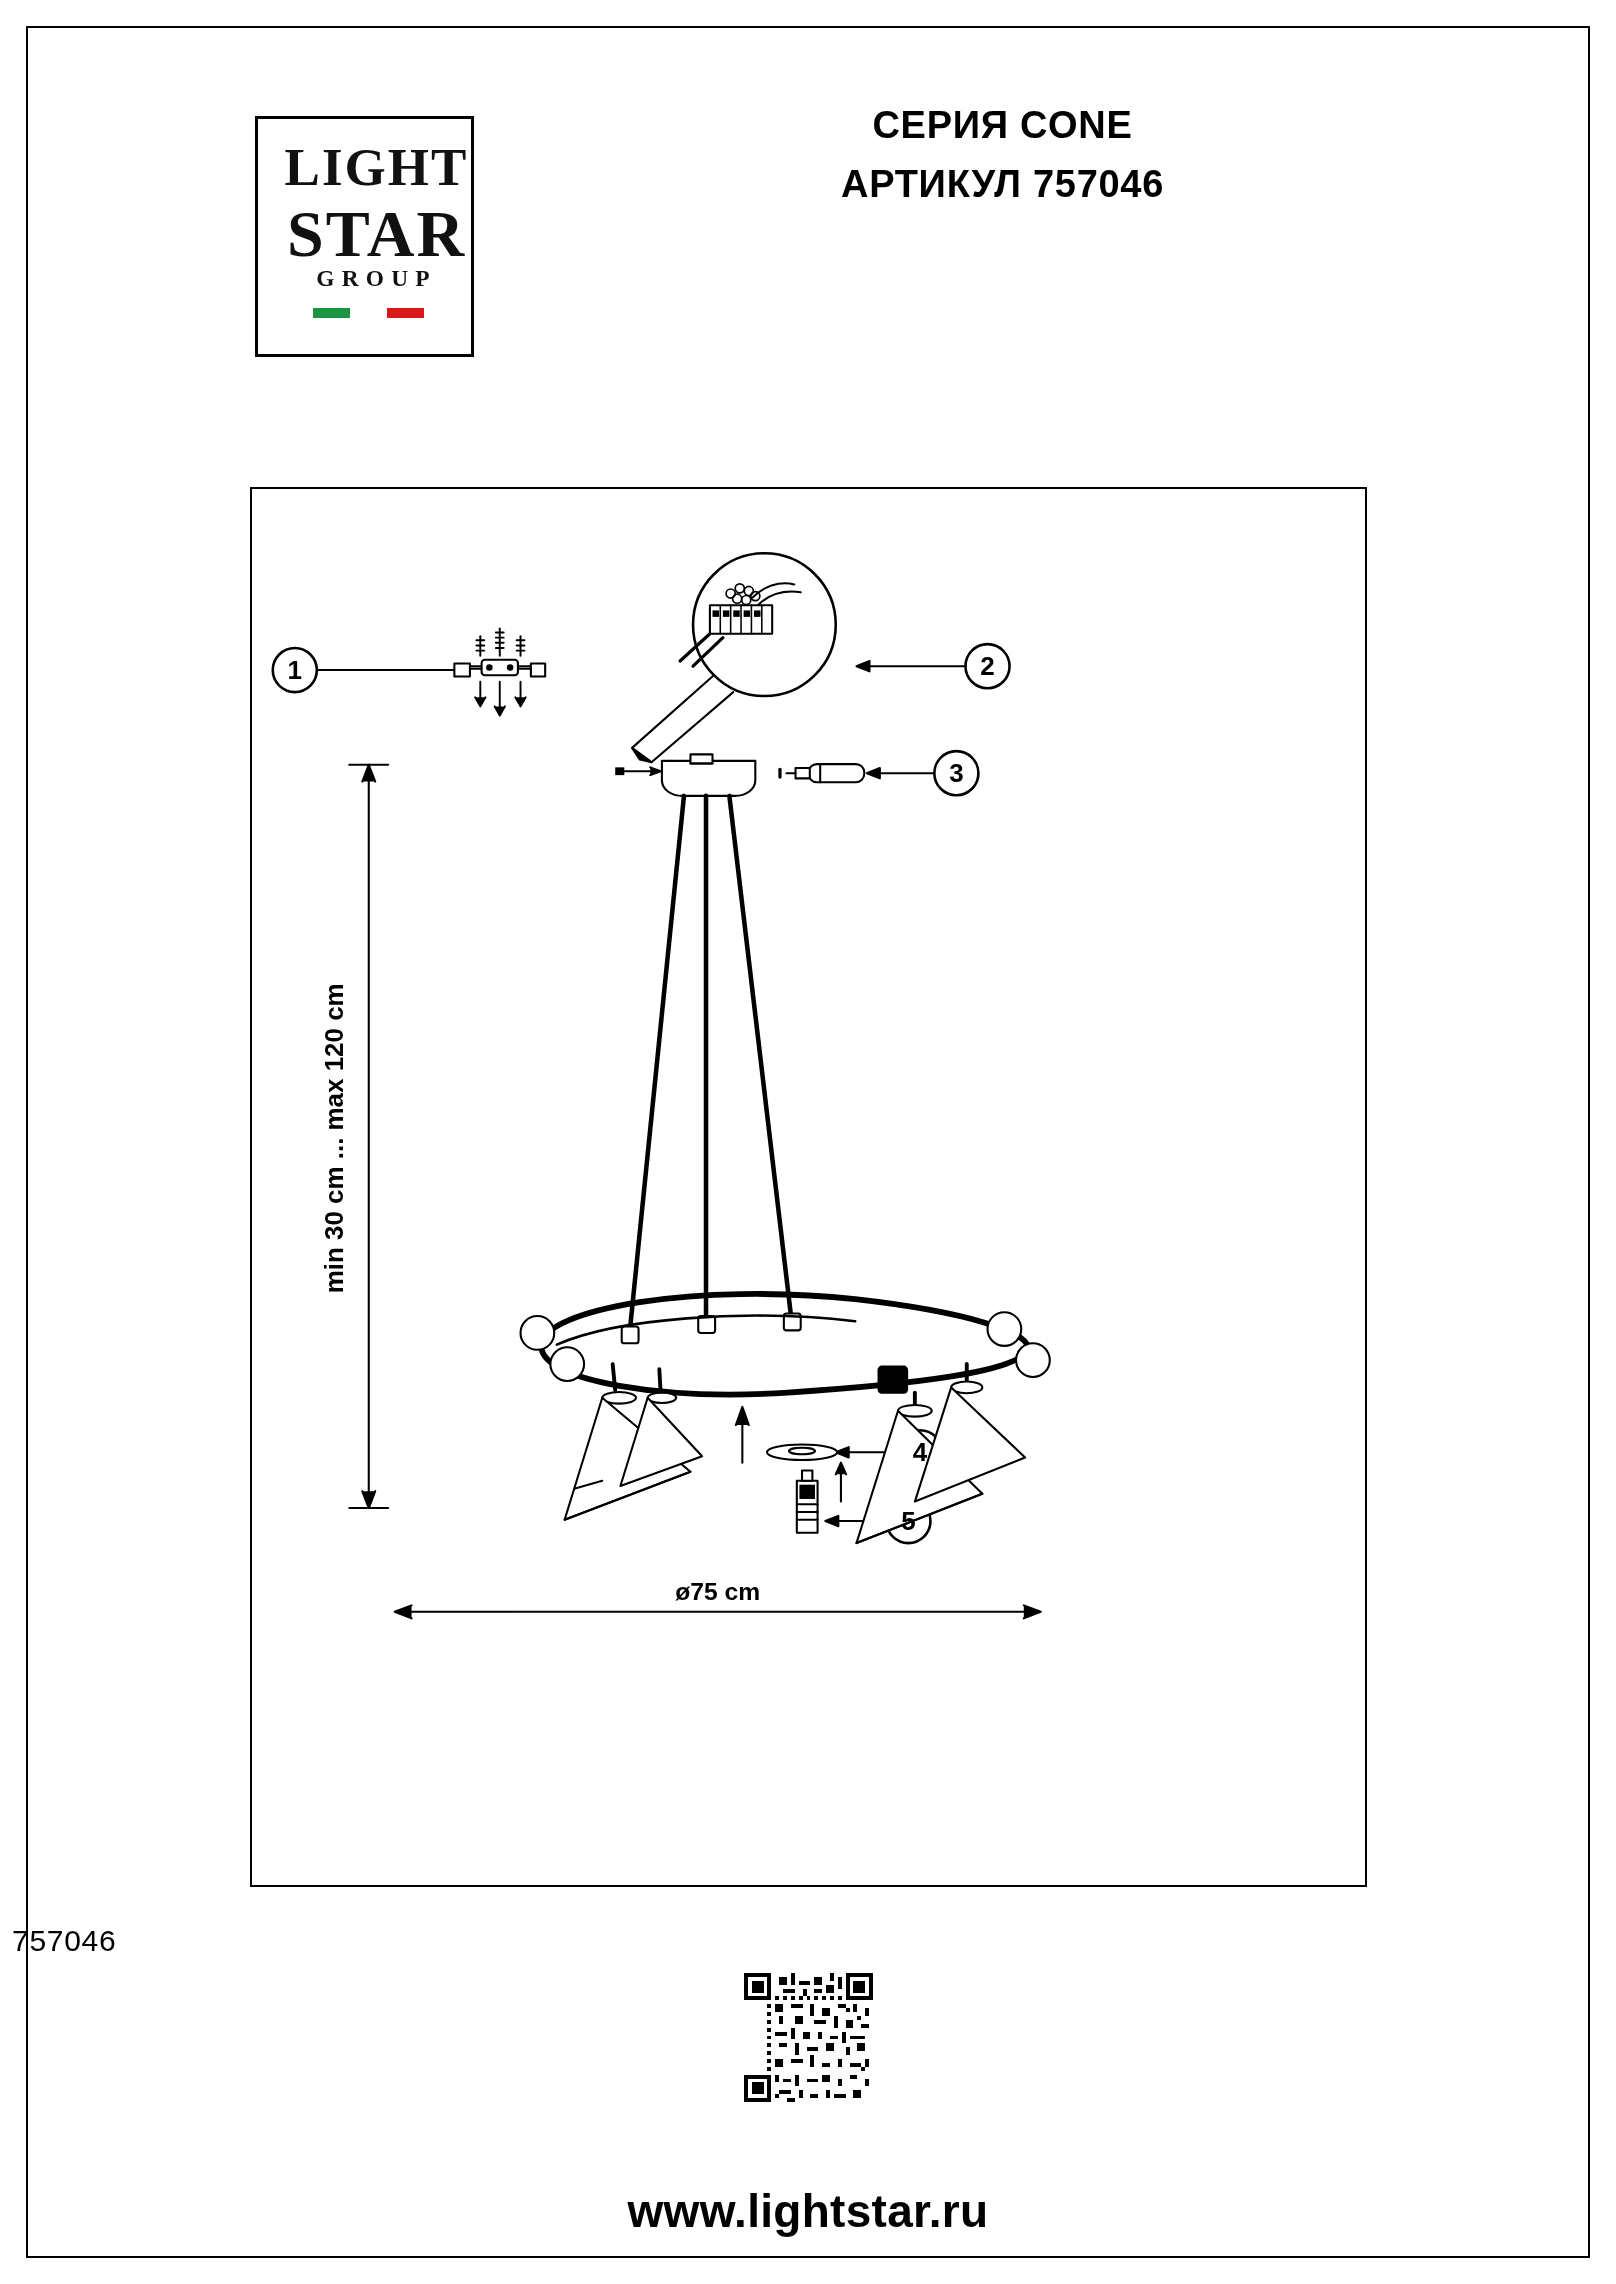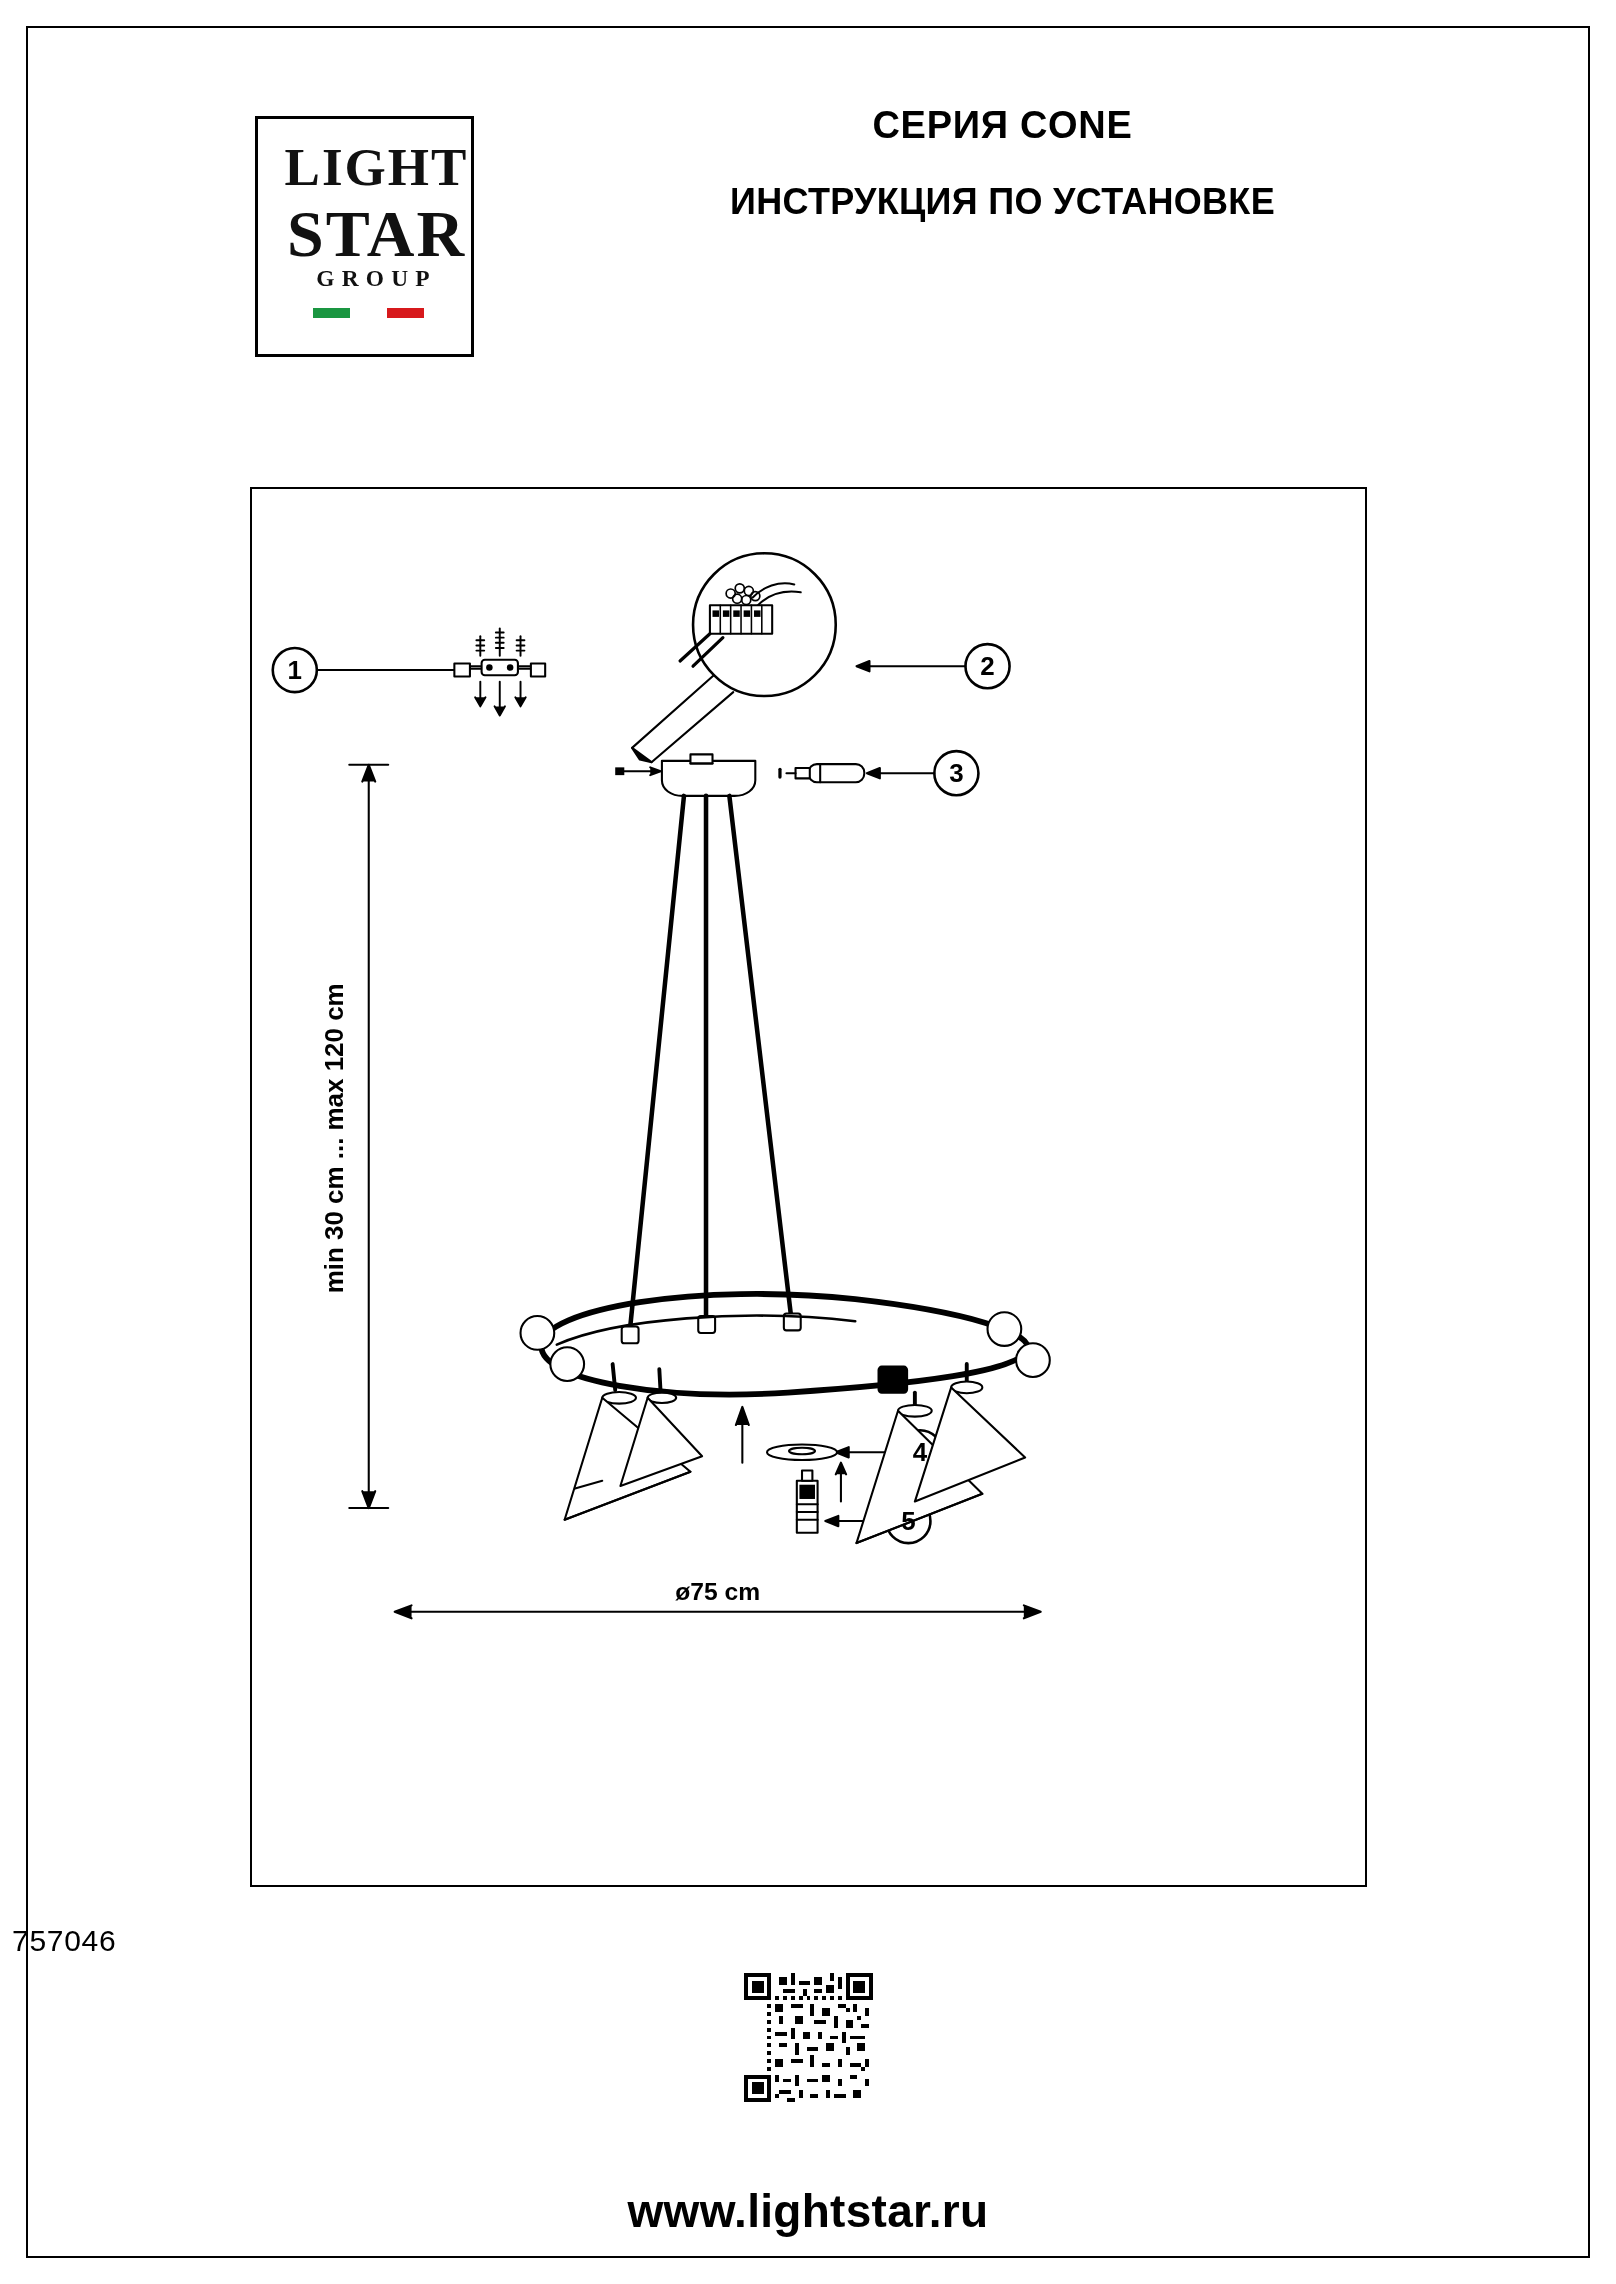--- a/index.html
+++ b/index.html
@@ -162,21 +162,21 @@
   <div class="logo-text logo-group">GROUP</div>
   <div class="flag">
     <span class="f-green"></span>
       <span class="f-white"></span>
       <span class="f-red"></span>
   </div>
 </div>
 
 <div class="header-text">
   <div class="header-series">СЕРИЯ CONE</div>
-  <div class="header-instruction">ИНСТРУКЦИЯ ПО УСТАНОВКЕ</div>
+  <div class="header-article">АРТИКУЛ 757046</div>
 </div>
 
 <div class="drawing-frame">
   <svg class="drawing-svg" viewBox="0 0 1716 2150" xmlns="http://www.w3.org/2000/svg">
     <g fill="none" stroke="#000" stroke-width="3.2" stroke-linecap="round" stroke-linejoin="round">
 
       <g>
         <circle cx="66" cy="278" r="34" fill="#fff" stroke="#000" stroke-width="4"></circle>
         <line x1="100" y1="278" x2="312" y2="278"></line>
 

